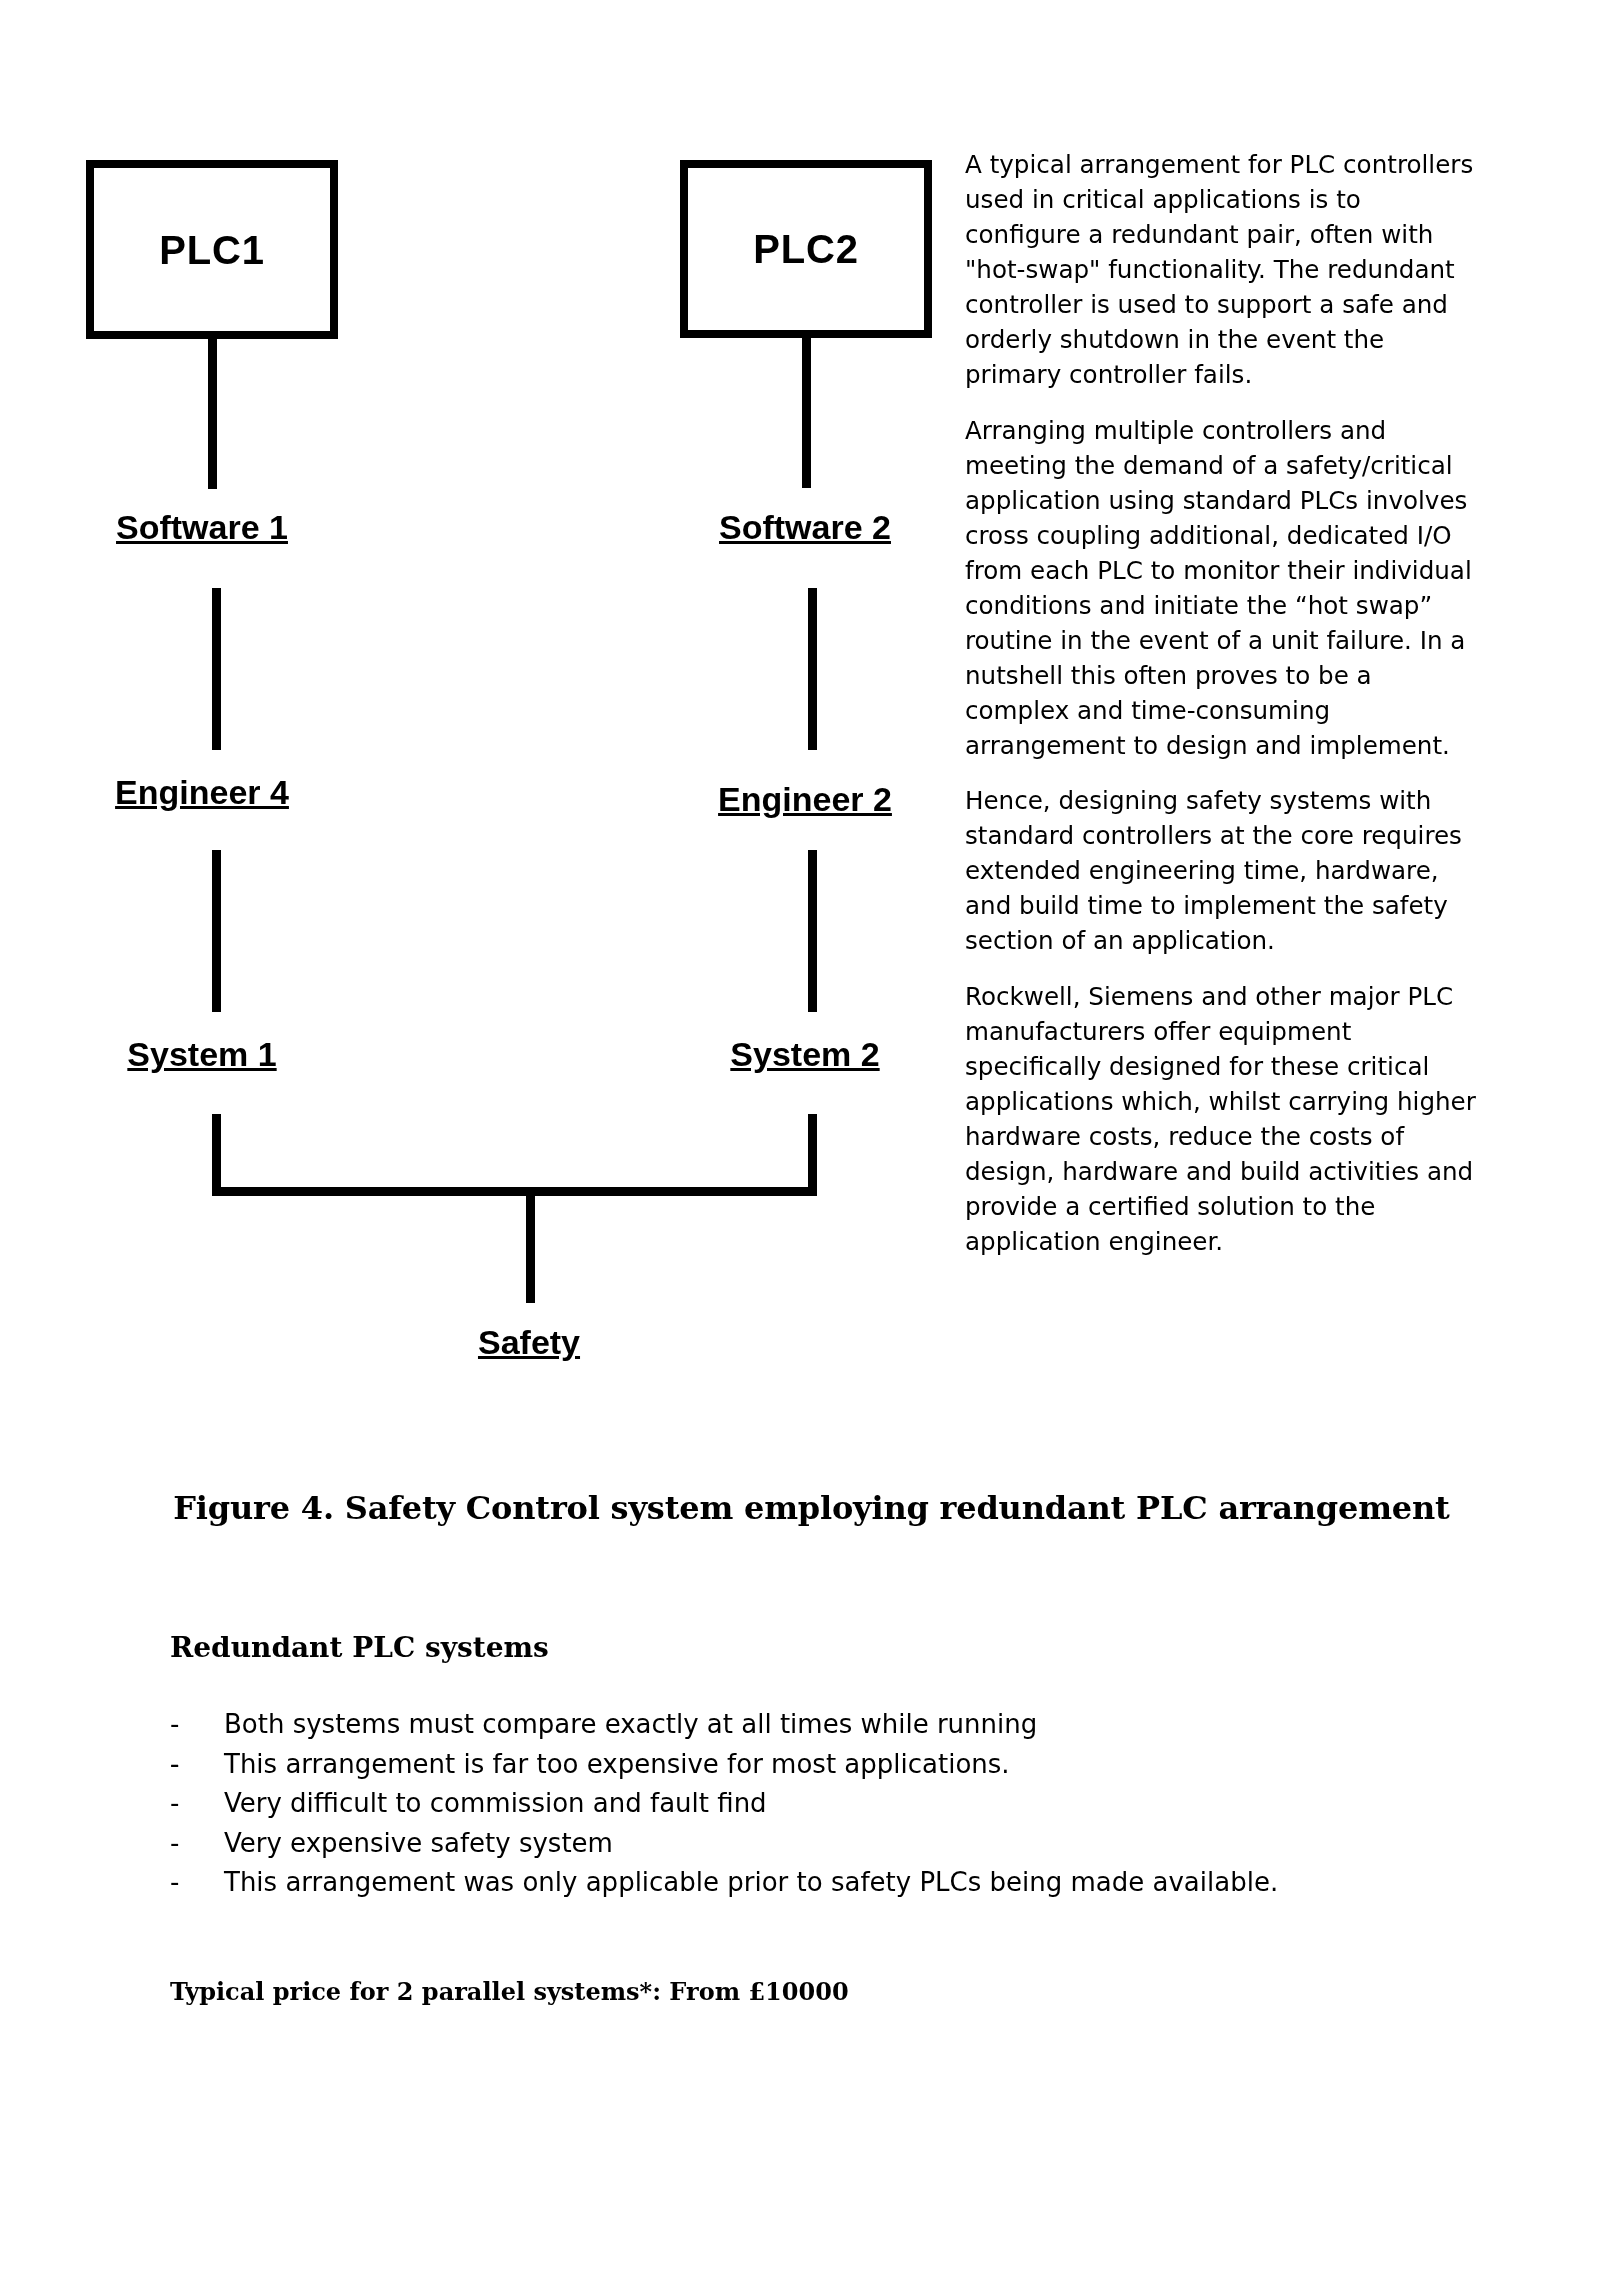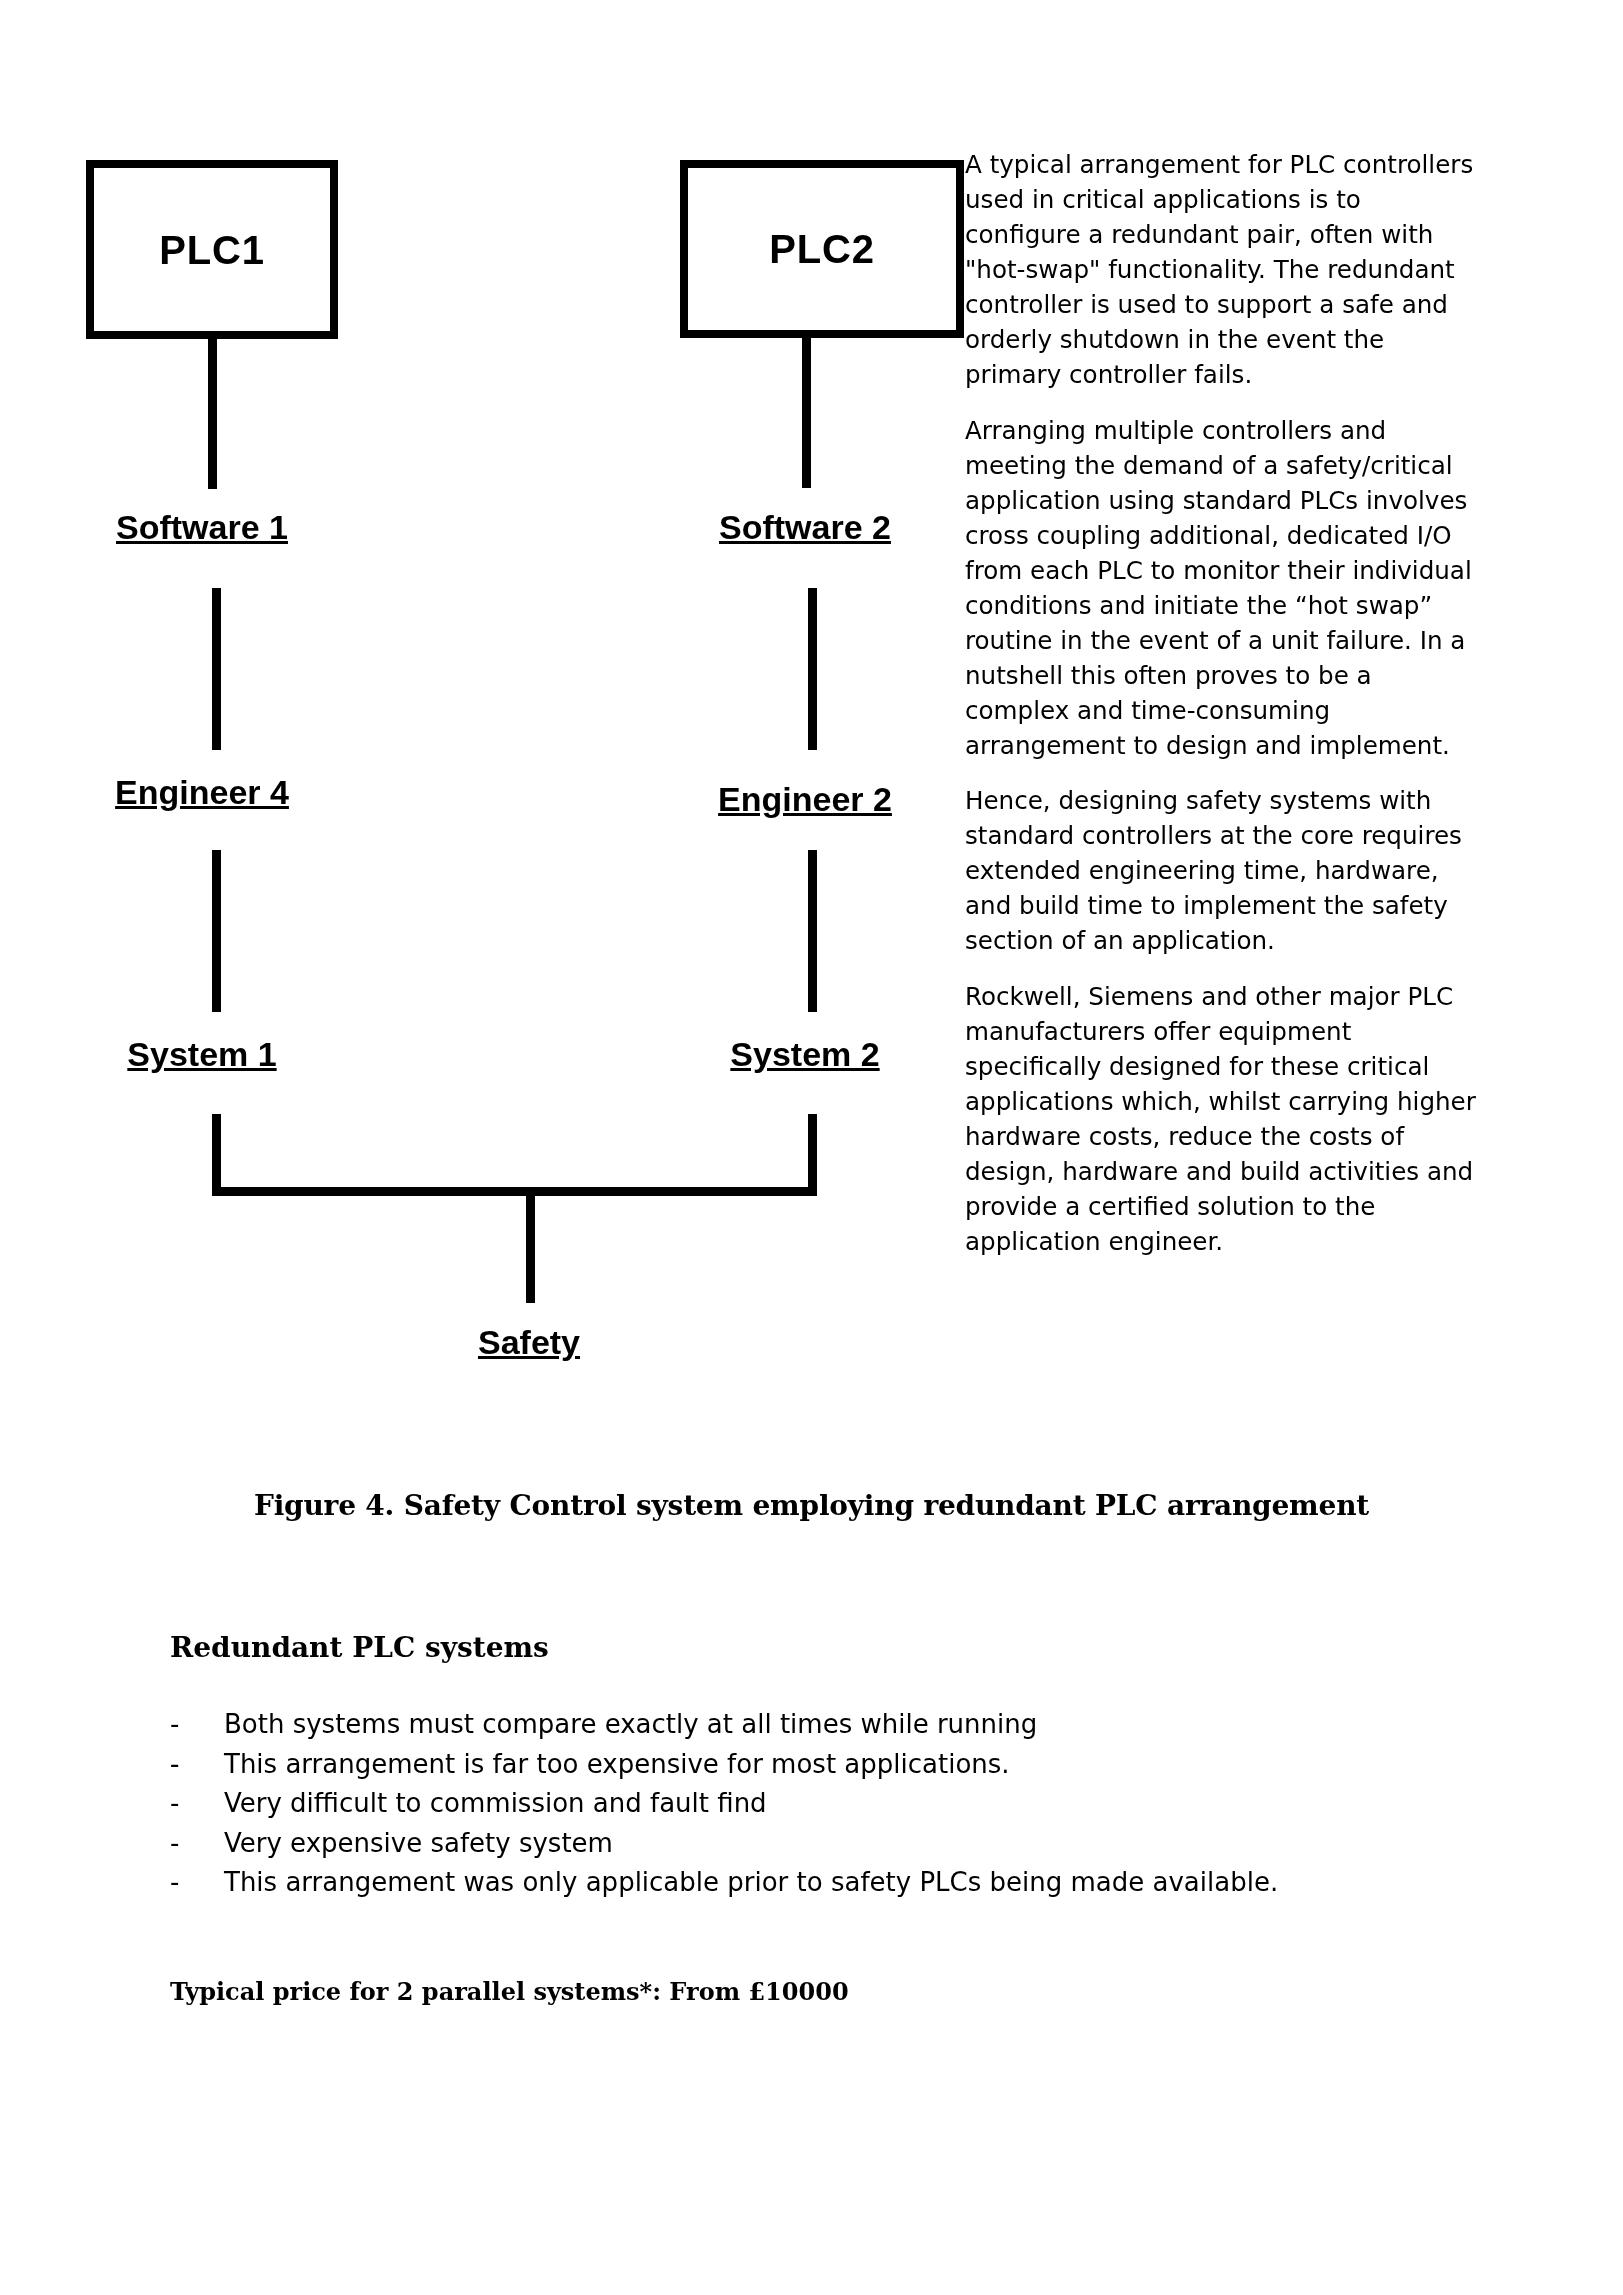--- a/index.html
+++ b/index.html
@@ -44,21 +44,21 @@
   .plc-box-label {
     font-family: "Liberation Sans", sans-serif;
     font-weight: bold;
     font-size: 40px;
     letter-spacing: 0.8px;
     color: #000000;
     line-height: 1;
   }
 
   #plc1-box { left: 86px; top: 160px; width: 252px; height: 179px; }
-  #plc2-box { left: 680px; top: 160px; width: 284px; height: 178px; }
+  #plc2-box { left: 680px; top: 160px; width: 252px; height: 178px; }
 
   .node-label {
     position: absolute;
     font-family: "Liberation Sans", sans-serif;
     font-weight: bold;
     font-size: 34px;
     white-space: nowrap;
     color: #000000;
     line-height: 1;
     transform: translateX(-50%);
@@ -91,21 +91,21 @@
 
   
   .figure-caption {
     position: absolute;
     left: 0;
     top: 1489px;
     width: 1623px;
     text-align: center;
     font-family: "DejaVu Serif", serif;
     font-weight: bold;
-    font-size: 28px;
+    font-size: 32px;
     color: #000000;
     letter-spacing: -0.2px;
   }
 
   
   .lower {
     position: absolute;
     left: 170px;
     top: 1631px;
     width: 1347px;

